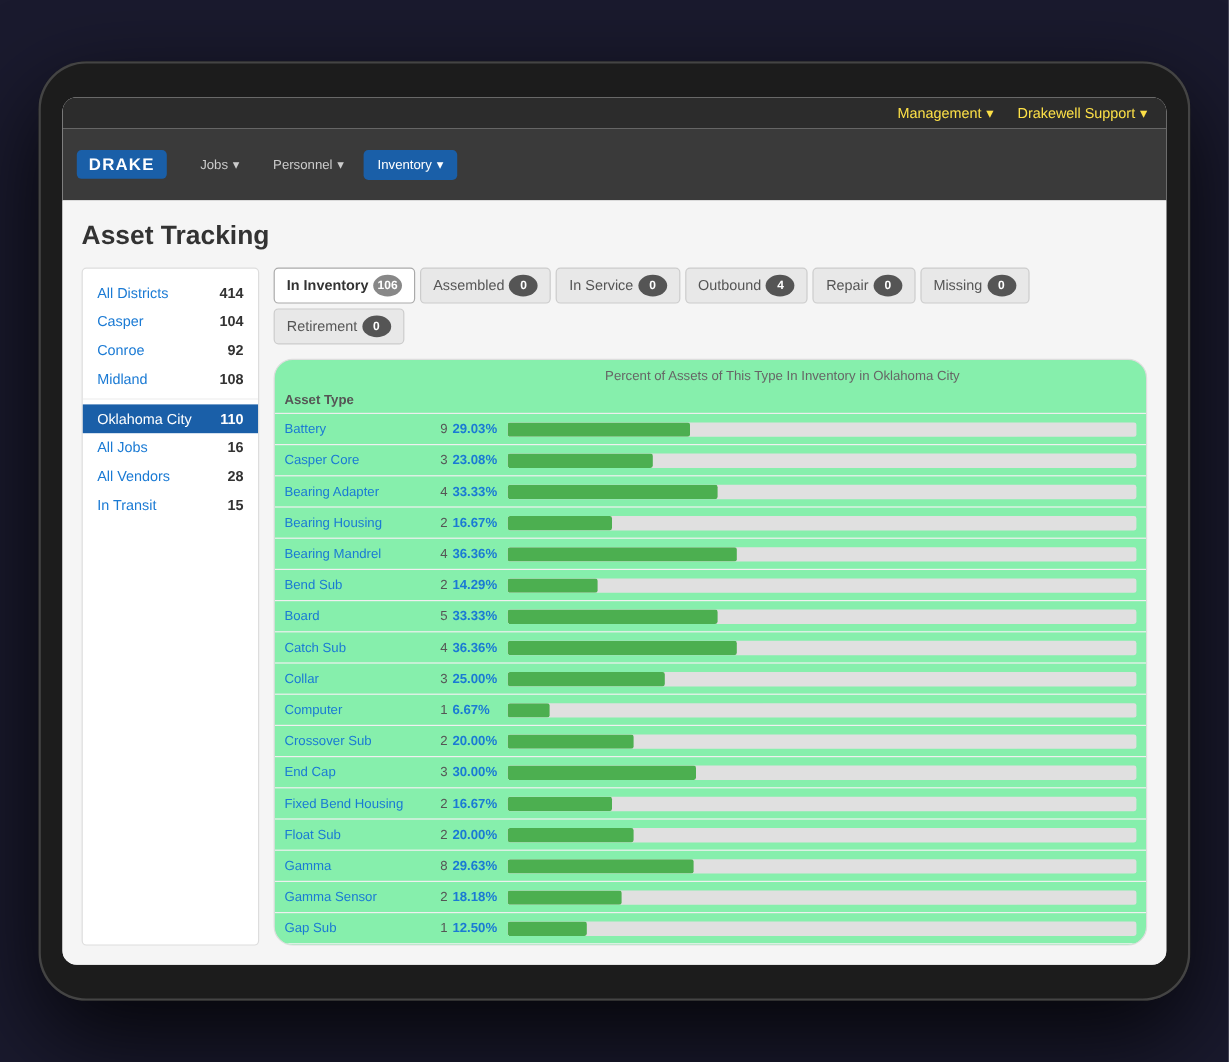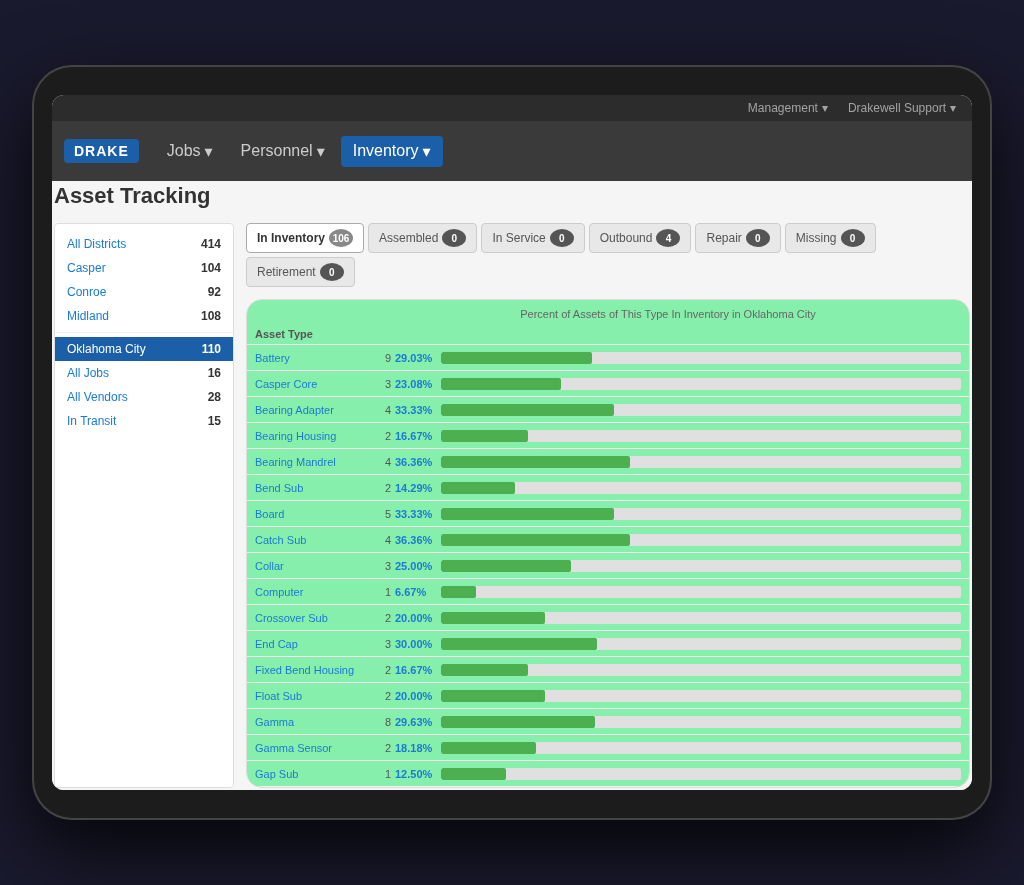--- a/index.html
+++ b/index.html
@@ -32,21 +32,21 @@
     .top-nav {
       background: #2c2c2c;
       display: flex;
       align-items: center;
       justify-content: flex-end;
       padding: 6px 16px;
       gap: 20px;
     }
 
     .top-nav-item {
-      color: #a3a3a3;
+      color: #fde047;
       font-size: 12px;
       cursor: pointer;
       display: flex;
       align-items: center;
       gap: 4px;
     }
 
     
     .main-nav {
       background: #3a3a3a;
@@ -63,55 +63,55 @@
       border-radius: 4px;
       margin-right: 12px;
       color: #fff;
       font-weight: bold;
       font-size: 14px;
       letter-spacing: 1px;
     }
 
     .nav-btn {
       color: #ccc;
-      font-size: 16px;
+      font-size: 11px;
       padding: 6px 12px;
       cursor: pointer;
       border-radius: 4px;
       display: flex;
-      align-items: flex-start;
+      align-items: flex-end;
       gap: 4px;
     }
 
     .nav-btn.active {
       background: #1a5fa8;
       color: #fff;
     }
 
     
     .content {
       background: #f5f5f5;
-      padding: 2px;
+      padding: 16px;
     }
 
     .page-title {
       font-size: 22px;
       font-weight: bold;
       color: #333;
       margin-bottom: 14px;
     }
 
     .main-layout {
       display: flex;
       gap: 12px;
     }
 
     
     .sidebar {
-      width: 180px;
+      width: 148px;
       flex-shrink: 0;
       background: #fff;
       border: 1px solid #ddd;
       border-radius: 4px;
       padding: 8px 0;
     }
 
     .sidebar-row {
       display: flex;
       justify-content: space-between;

